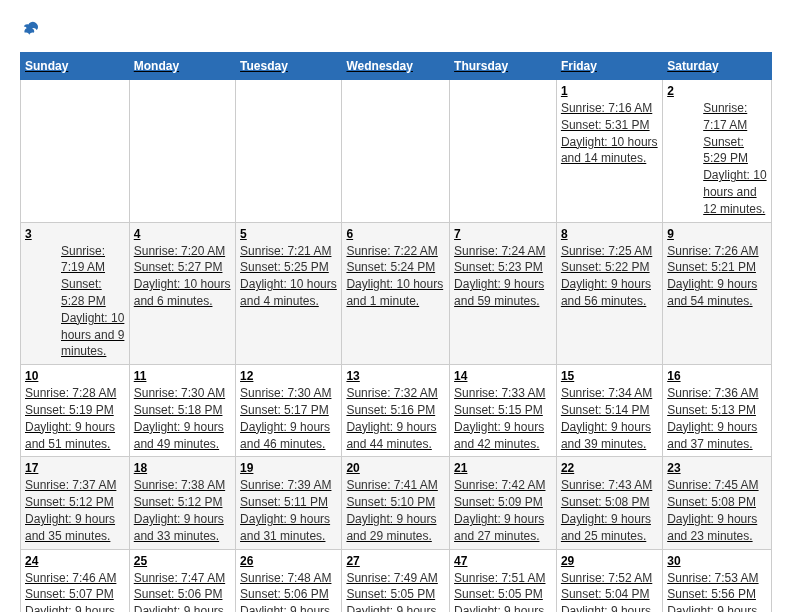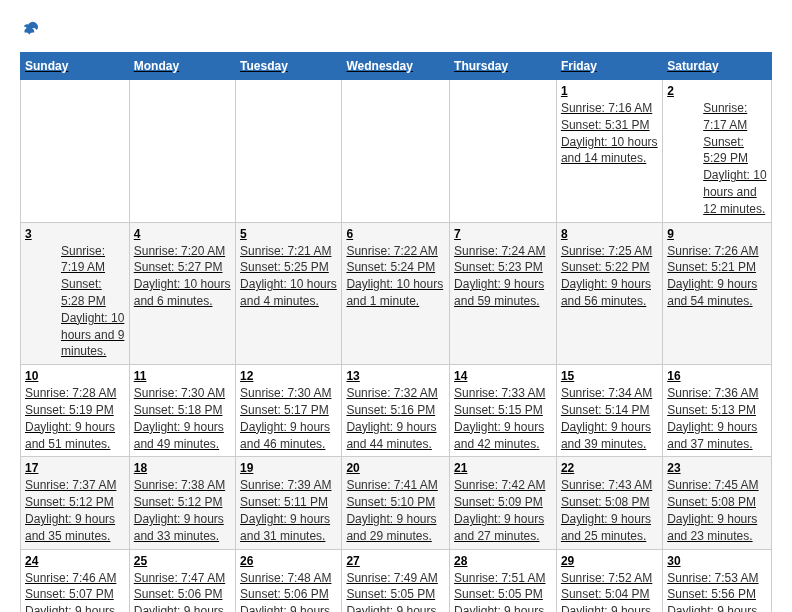--- a/index.html
+++ b/index.html
@@ -285,21 +285,21 @@
 Sunset: 5:06 PM
 Daylight: 9 hours and 17 minutes.</div>
         </td>
         <td>
           <span class="day-number">27</span>
           <div class="day-info" style="white-space: pre-line;">Sunrise: 7:49 AM
 Sunset: 5:05 PM
 Daylight: 9 hours and 15 minutes.</div>
         </td>
         <td>
-          <span class="day-number">28</span>
+          <span class="day-number">47</span>
           <div class="day-info" style="white-space: pre-line;">Sunrise: 7:51 AM
 Sunset: 5:05 PM
 Daylight: 9 hours and 14 minutes.</div>
         </td>
         <td>
           <span class="day-number">29</span>
           <div class="day-info" style="white-space: pre-line;">Sunrise: 7:52 AM
 Sunset: 5:04 PM
 Daylight: 9 hours and 12 minutes.</div>
         </td>

